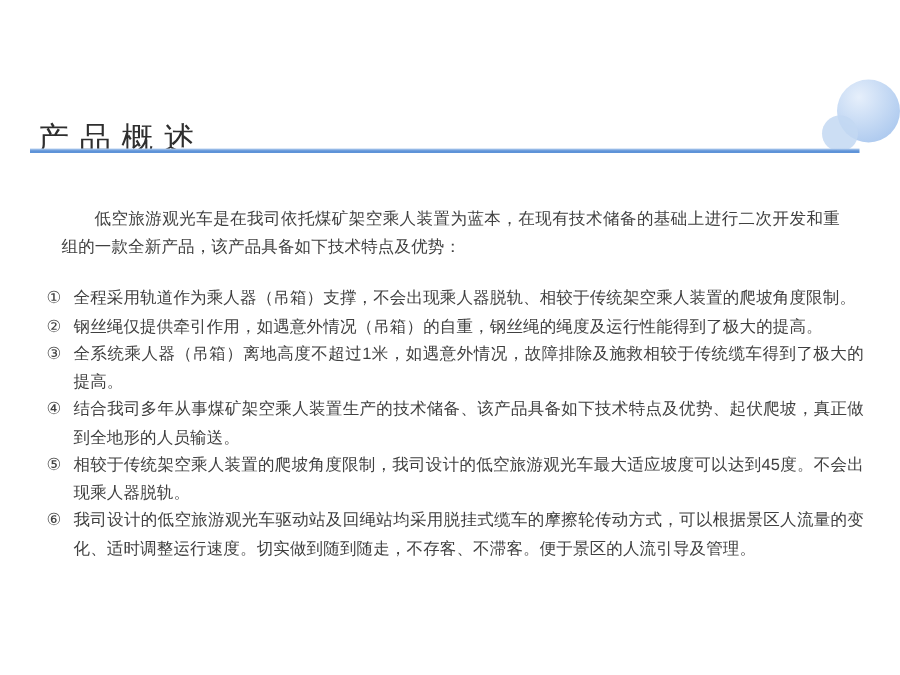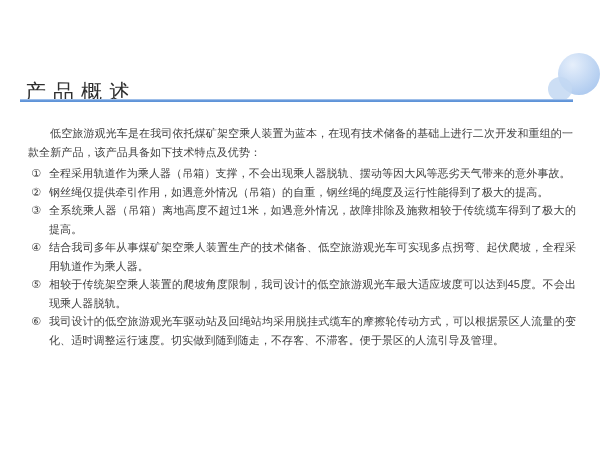--- a/index.html
+++ b/index.html
@@ -59,21 +59,21 @@
     top: 121px;
     width: 551px;
     font-size: 11px;
     line-height: 18.5px;
     color: #404040;
     letter-spacing: 0.1px;
     text-align: justify;
   }
   .intro {
     text-indent: 2em;
-    margin: 3px;
+    margin: 16px;
   }
   .feature-list {
     margin: 0;
     padding: 0;
     list-style: none;
   }
   .item {
     display: flex;
     padding-left: 6px;
   }
@@ -94,33 +94,33 @@
   <div class="circle-small"></div>
 
   <h1 class="slide-title">产品概述</h1>
   <div class="title-underline"></div>
 
   <div class="body-text">
     <p class="intro">低空旅游观光车是在我司依托煤矿架空乘人装置为蓝本，在现有技术储备的基础上进行二次开发和重组的一款全新产品，该产品具备如下技术特点及优势：</p>
     <div class="feature-list">
       <div class="item">
         <span class="marker">①</span>
-        <span class="itext">全程采用轨道作为乘人器（吊箱）支撑，不会出现乘人器脱轨、摆动等因大风等恶劣天气带来的意外事故。</span>
+        <span class="itext">全程采用轨道作为乘人器（吊箱）支撑，不会出现乘人器脱轨、相较于传统架空乘人装置的爬坡角度限制。</span>
       </div>
       <div class="item">
         <span class="marker">②</span>
         <span class="itext">钢丝绳仅提供牵引作用，如遇意外情况（吊箱）的自重，钢丝绳的绳度及运行性能得到了极大的提高。</span>
       </div>
       <div class="item">
         <span class="marker">③</span>
         <span class="itext">全系统乘人器（吊箱）离地高度不超过1米，如遇意外情况，故障排除及施救相较于传统缆车得到了极大的提高。</span>
       </div>
       <div class="item">
         <span class="marker">④</span>
-        <span class="itext">结合我司多年从事煤矿架空乘人装置生产的技术储备、低空旅游观光车可实现多点拐弯、起伏爬坡，全程采用轨道作为乘人器。</span>
+        <span class="itext">结合我司多年从事煤矿架空乘人装置生产的技术储备、该产品具备如下技术特点及优势、起伏爬坡，真正做到全地形的人员输送。</span>
       </div>
       <div class="item">
         <span class="marker">⑤</span>
         <span class="itext">相较于传统架空乘人装置的爬坡角度限制，我司设计的低空旅游观光车最大适应坡度可以达到45度。不会出现乘人器脱轨。</span>
       </div>
       <div class="item">
         <span class="marker">⑥</span>
         <span class="itext">我司设计的低空旅游观光车驱动站及回绳站均采用脱挂式缆车的摩擦轮传动方式，可以根据景区人流量的变化、适时调整运行速度。切实做到随到随走，不存客、不滞客。便于景区的人流引导及管理。</span>
       </div>
     </div>

